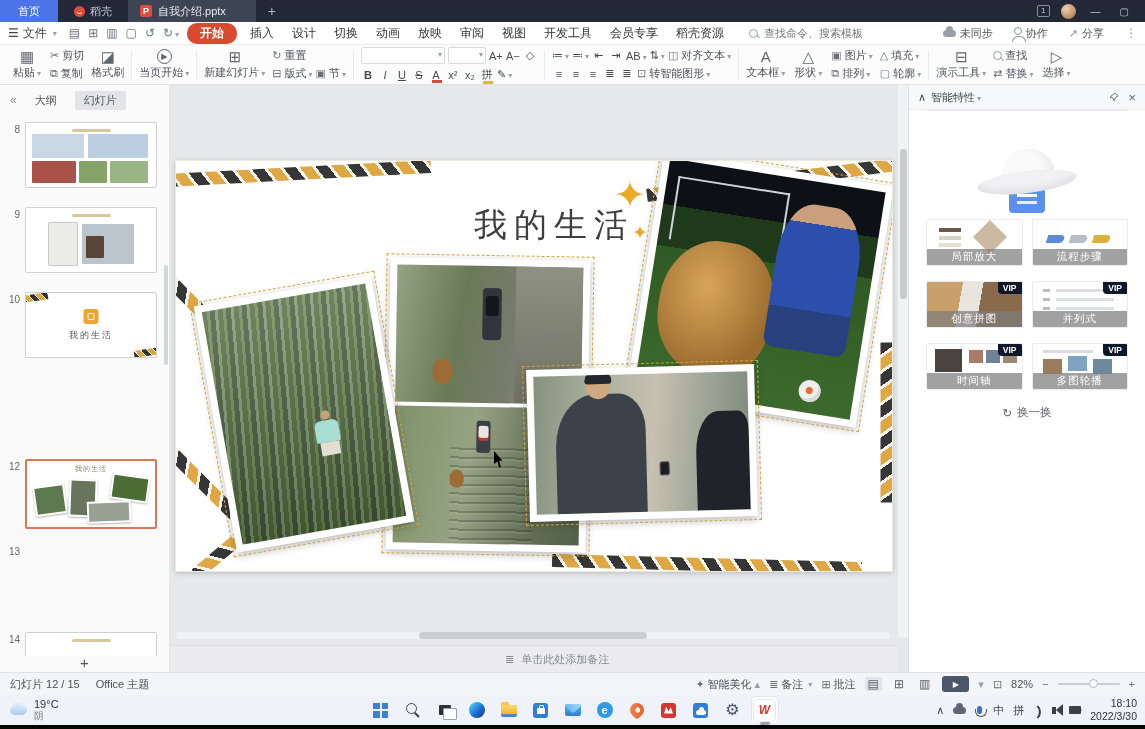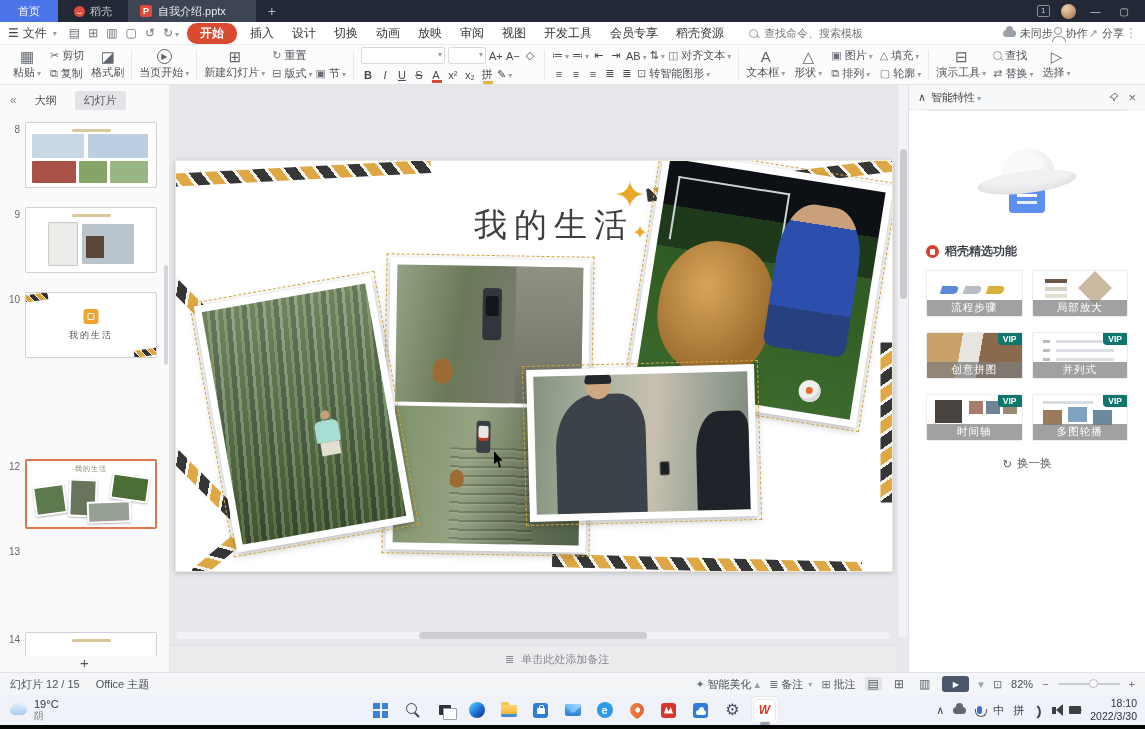--- a/index.html
+++ b/index.html
@@ -25,21 +25,21 @@
   .menubar{position:absolute;left:0;top:22px;right:0;height:23px;background:#fff;border-bottom:1px solid #ececee;display:flex;align-items:center;font-size:12px;color:#333;padding:0 8px}
   .file{display:flex;align-items:center;gap:4px;margin-right:8px;color:#444}
   .q-ico{color:#6d727b;font-size:12px;padding:0 4px}
   .cd::after{content:"▾";font-size:8px;color:#9aa0a8;margin-left:2px}
   .m-item{padding:1px 9px;white-space:nowrap}
   .m-active{background:#d94a2f;color:#fff;border-radius:10px;padding:2px 13px;margin:0 4px;font-weight:bold}
   .search{display:flex;align-items:center;gap:6px;margin-left:16px;color:#9aa0a8}
   .mag{width:9px;height:9px;border:1.3px solid #9aa0a8;border-radius:50%;position:relative;flex:none}
   .mag::after{content:"";position:absolute;width:4px;height:1.3px;background:#9aa0a8;transform:rotate(45deg);right:-3px;bottom:-1px}
   .search input{border:0;outline:0;background:transparent;font-size:11px;width:128px;color:#555;font-family:inherit}
-  .mb-right{margin-left:auto;display:flex;align-items:center;gap:1px;font-size:11px;color:#555}
+  .mb-right{margin-left:auto;display:flex;align-items:center;gap:21px;font-size:11px;color:#555}
   .mb-it{display:flex;align-items:center;gap:4px}
   .cloud{width:13px;height:7px;background:#9aa0a8;border-radius:6px;position:relative}
   .cloud::before{content:"";position:absolute;left:3px;top:-4px;width:7px;height:7px;background:#9aa0a8;border-radius:50%}
   .person{width:8px;height:8px;border:1.2px solid #8a909a;border-radius:50%;position:relative;margin-bottom:4px}
   .person::after{content:"";position:absolute;left:-3px;top:8px;width:12px;height:5px;border:1.2px solid #8a909a;border-bottom:0;border-radius:7px 7px 0 0}
   .share-arr{font-size:11px;color:#8a909a}
   .dots{color:#8a909a;font-size:12px}
 
   
   .ribbon{position:absolute;left:0;top:45px;right:0;height:40px;background:#fcfcfd;border-bottom:1px solid #e2e3e6;display:flex;align-items:center;padding:0 4px;font-size:11px;color:#4c5158}
@@ -154,21 +154,21 @@
   .blue-card::before{content:"";position:absolute;left:8px;top:9px;width:20px;height:2.5px;background:#fff;box-shadow:0 7px 0 rgba(255,255,255,.85)}
   .hat-top{position:absolute;left:50%;top:22px;transform:translateX(-50%) rotate(-7deg);width:54px;height:34px;background:#fafafa;border-radius:27px 27px 9px 9px;box-shadow:inset -7px -5px 10px rgba(0,0,0,.06);z-index:2}
   .hat-brim{position:absolute;left:50%;top:44px;transform:translateX(-50%) rotate(-7deg);width:100px;height:22px;background:#f1f1f3;border-radius:50%;box-shadow:inset 0 -4px 7px rgba(0,0,0,.07);z-index:3}
   .sp-empty{text-align:center;font-size:11.5px;color:#9a9da3;margin-top:22px}
   .sp-featured{display:flex;align-items:center;gap:6px;margin:24px 17px 10px;font-size:12px;font-weight:bold;color:#3f434a}
   .red-dot{width:13px;height:13px;background:#d8402e;border-radius:50%;position:relative;flex:none}
   .red-dot::after{content:"";position:absolute;left:4px;top:3.5px;width:5px;height:6px;background:#fff;border-radius:1px}
   .cards{margin:0 17px;display:grid;grid-template-columns:1fr 1fr;gap:15px 9px}
   .card{height:47px;border:1px solid #ececee;border-radius:2px;position:relative;overflow:hidden;background:#fff}
   .card-label{position:absolute;left:0;right:0;bottom:0;height:16px;background:rgba(125,125,125,.72);color:#fff;font-size:10.5px;display:flex;align-items:center;justify-content:center;letter-spacing:1px}
-  .vip{position:absolute;top:0;right:0;background:#0f766e;color:#fff;font-size:8.5px;font-weight:bold;padding:1px 5px;border-radius:0 0 0 4px;z-index:2}
+  .vip{position:absolute;top:0;right:0;background:#0f172a;color:#fff;font-size:8.5px;font-weight:bold;padding:1px 5px;border-radius:0 0 0 4px;z-index:2}
   .prev{position:absolute;inset:0}
   .p1::before{content:"";position:absolute;left:28px;top:8px;width:42px;height:4px;background:#3f6fc4;box-shadow:0 7px 0 #6f97d8,0 14px 0 #a9c2ea}
   .p1::after{content:"";position:absolute;left:13px;top:10px;width:8px;height:17px;background:#e2a23c;border-radius:3px}
   .p2::before{content:"";position:absolute;right:20px;top:5px;width:24px;height:24px;background:#cbb9a2;transform:rotate(45deg)}
   .p2::after{content:"";position:absolute;left:12px;top:8px;width:22px;height:4px;background:#6b5847;box-shadow:0 8px 0 #d9d2c6,0 15px 0 #e5dfd5}
   .p3::before{content:"";position:absolute;left:14px;top:15px;width:17px;height:8px;background:#5b8ad6;border-radius:0 4px 4px 0;transform:skewX(-18deg);box-shadow:23px 0 0 #b9bec6,46px 0 0 #d9b23c}
   .p4{background:linear-gradient(100deg,#caa06a 0 35%,#e8e4de 35% 55%,#8a6a4a 55% 100%)}
   .p5::before{content:"";position:absolute;left:10px;top:7px;width:7px;height:3px;background:#b9bec6;box-shadow:0 9px 0 #b9bec6,0 18px 0 #b9bec6}
   .p5::after{content:"";position:absolute;left:23px;top:7px;width:58px;height:3px;background:#dcdfe3;box-shadow:0 9px 0 #dcdfe3,0 18px 0 #dcdfe3}
   .p6::before{content:"";position:absolute;left:8px;top:5px;width:27px;height:23px;background:#4a4440}
@@ -608,32 +608,28 @@
           </svg>
         <span class="sp-close">×</span>
       </span>
     </div>
     <hr class="sp-hr">
     <div class="illo">
       <div class="blue-card"></div>
       <div class="hat-top"></div>
       <div class="hat-brim"></div>
     </div>
-    <div class="sp-featured">
-      <span class="red-dot"></span>
-      <span>稻壳精选功能</span>
-    </div>
     <div class="cards">
+      <div class="card">
+        <div class="prev p2"></div>
+        <div class="card-label">局部放大</div>
+      </div>
       <div class="card">
         <div class="prev p3"></div>
         <div class="card-label">流程步骤</div>
-      </div>
-      <div class="card">
-        <div class="prev p2"></div>
-        <div class="card-label">局部放大</div>
       </div>
       <div class="card">
         <div class="prev p4"></div>
         <span class="vip">VIP</span>
         <div class="card-label">创意拼图</div>
       </div>
       <div class="card">
         <div class="prev p5"></div>
         <span class="vip">VIP</span>
         <div class="card-label">并列式</div>

